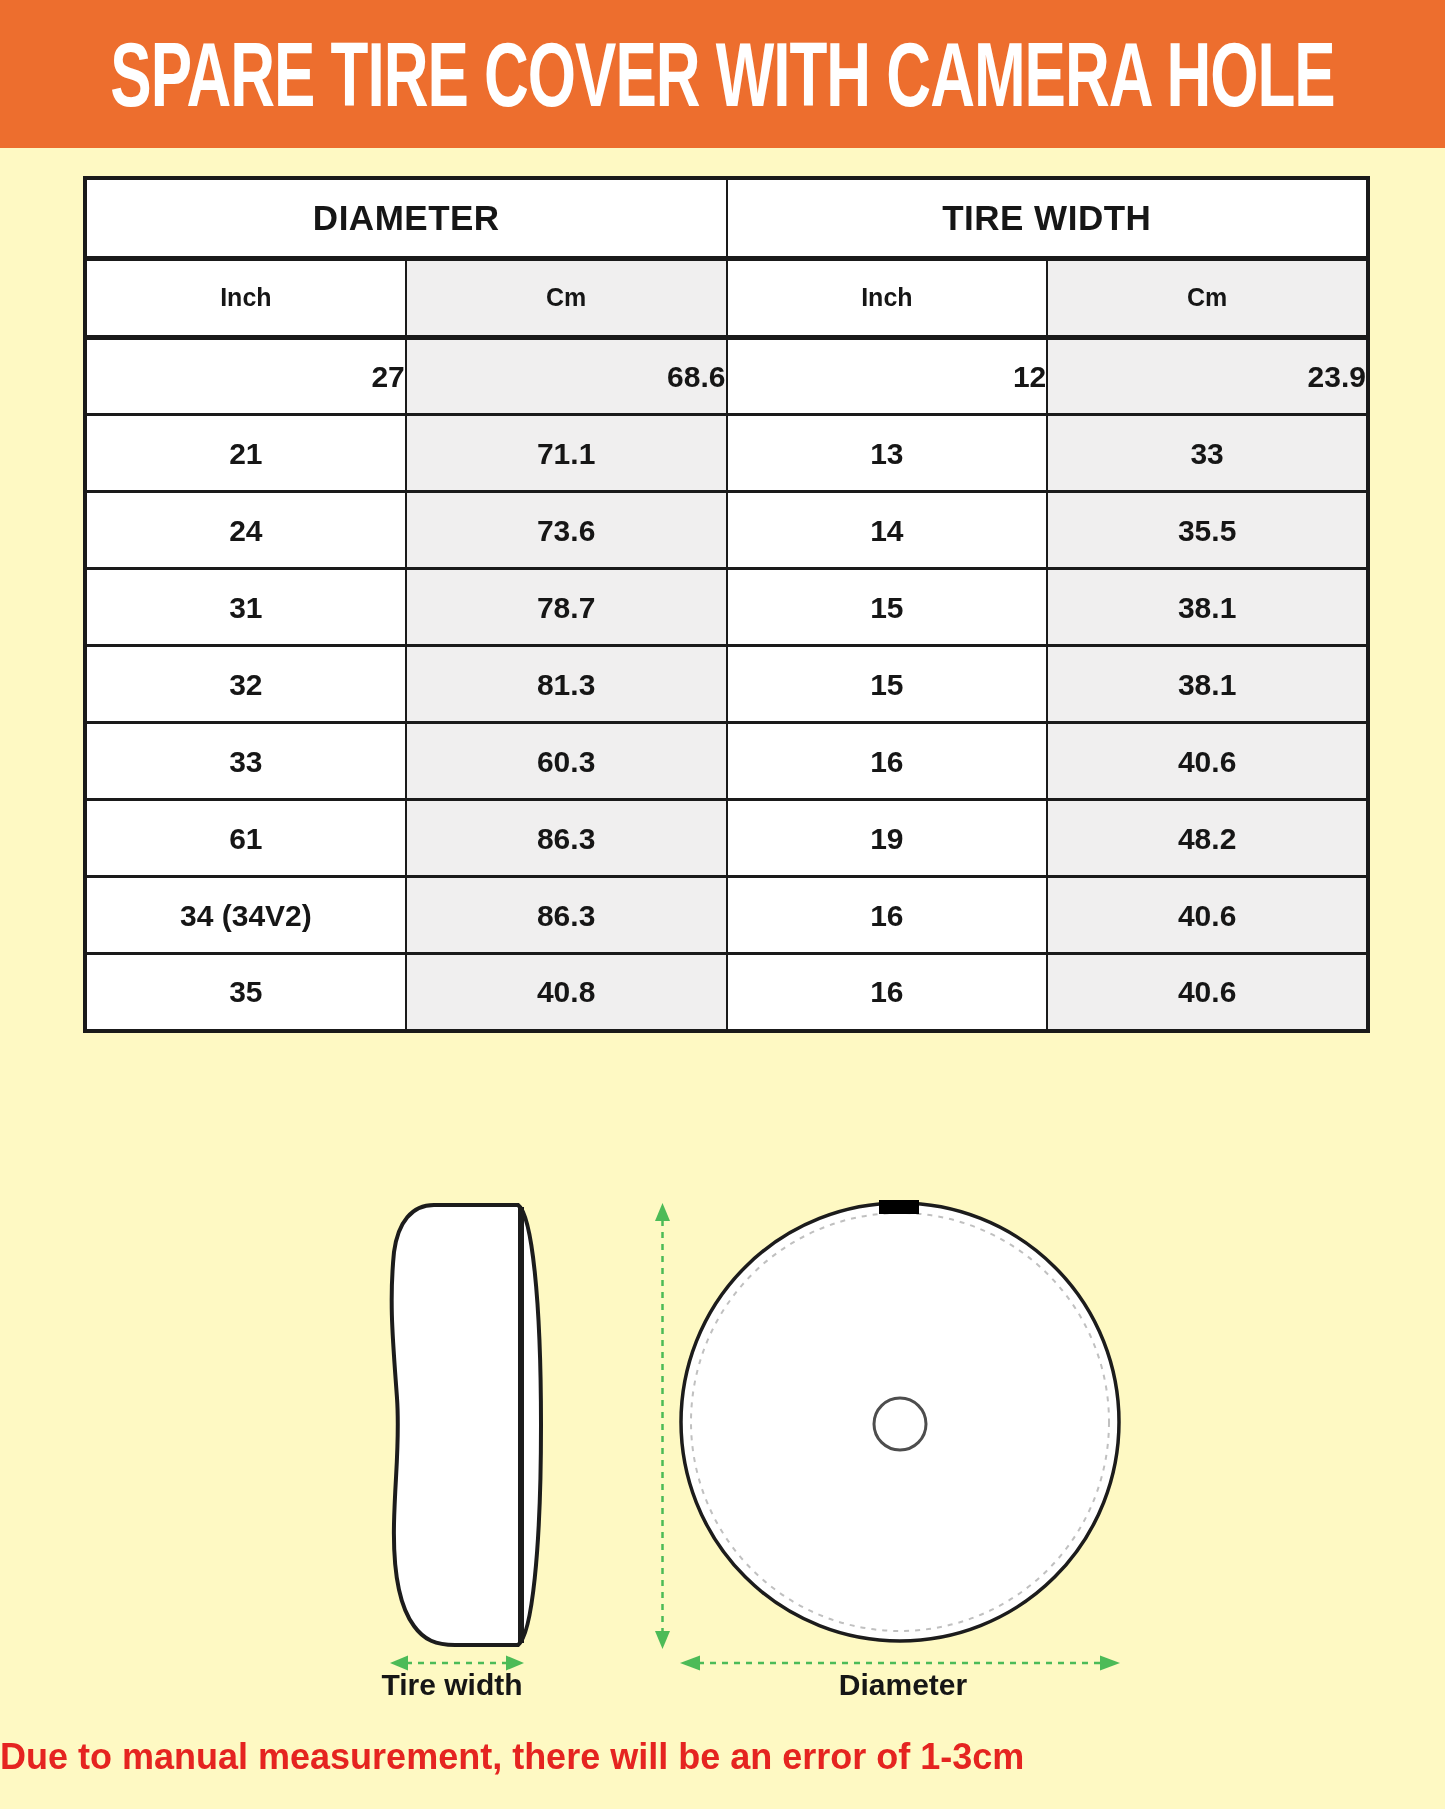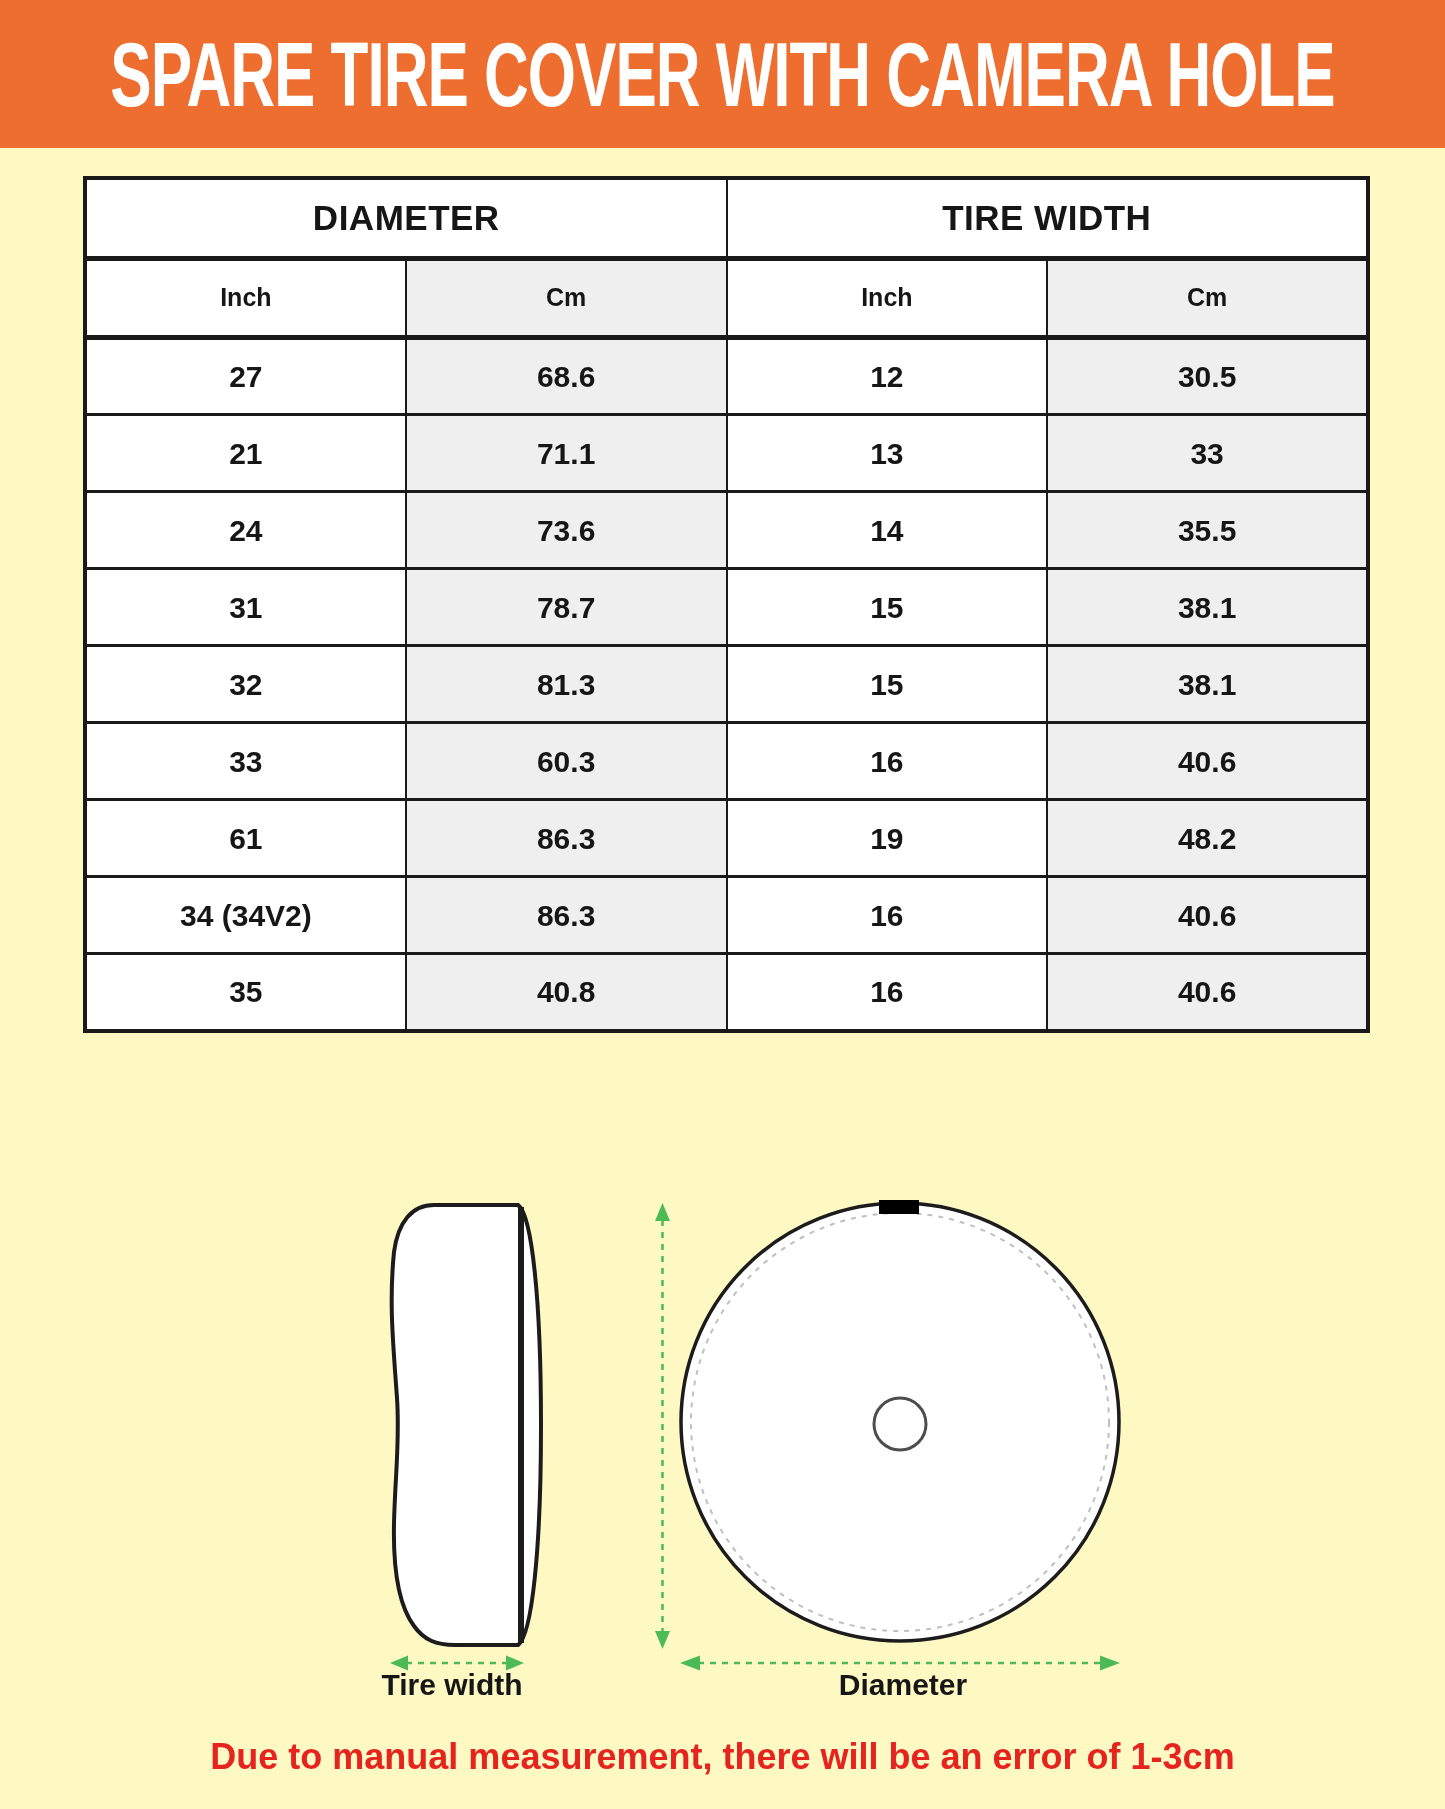--- a/index.html
+++ b/index.html
@@ -57,41 +57,41 @@
     font-size:25px;
     font-weight:700;
     border-top-width:5px;
   }
   .size-table tbody tr{height:77px;}
   .size-table tbody td{
     font-size:30px;
     font-weight:700;
     border-top-width:3px;
   }
-  .size-table tbody tr:first-child td{border-top-width:5px;}
+  .size-table tbody tr:first-child td{border-top-width:5px;text-align:right;}
   .size-table .cm{background:#F0EFEF;}
 
   
   .diagram-svg{position:absolute;left:0;top:1180px;pointer-events:none;}
   .dim-label{
     position:absolute;
     width:240px;
     text-align:center;
     font-size:30px;
     font-weight:700;
     color:#161616;
   }
   .label-tire-width{left:332px;top:1668px;}
   .label-diameter{left:783px;top:1668px;}
 
   
   .note{
     position:absolute;left:0;top:1736px;
     width:1445px;
-    text-align:center;
+    text-align:left;
     font-size:36px;
     font-weight:700;
     color:#E52420;
   }
 </style>
 </head>
 <body>
 
 <div class="page">
 
@@ -116,21 +116,21 @@
         <th class="cm">Cm</th>
         <th>Inch</th>
         <th class="cm">Cm</th>
       </tr>
     </thead>
     <tbody>
         <tr>
           <td>27</td>
           <td class="cm">68.6</td>
           <td>12</td>
-          <td class="cm">30.5</td>
+          <td class="cm">23.9</td>
         </tr>
         <tr>
           <td>21</td>
           <td class="cm">71.1</td>
           <td>13</td>
           <td class="cm">33</td>
         </tr>
         <tr>
           <td>24</td>
           <td class="cm">73.6</td>

